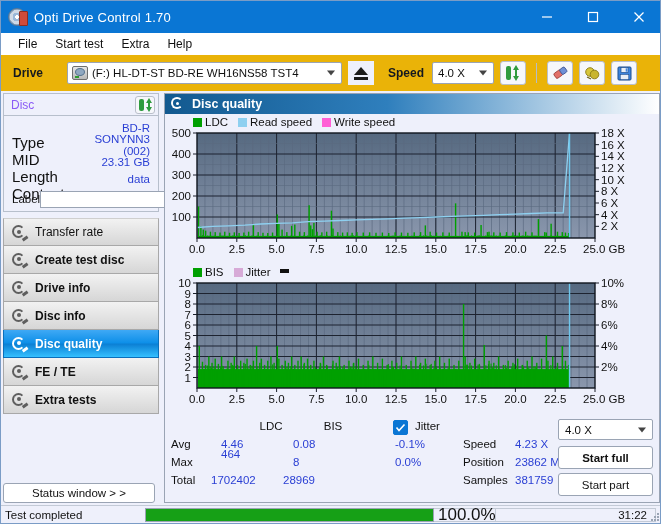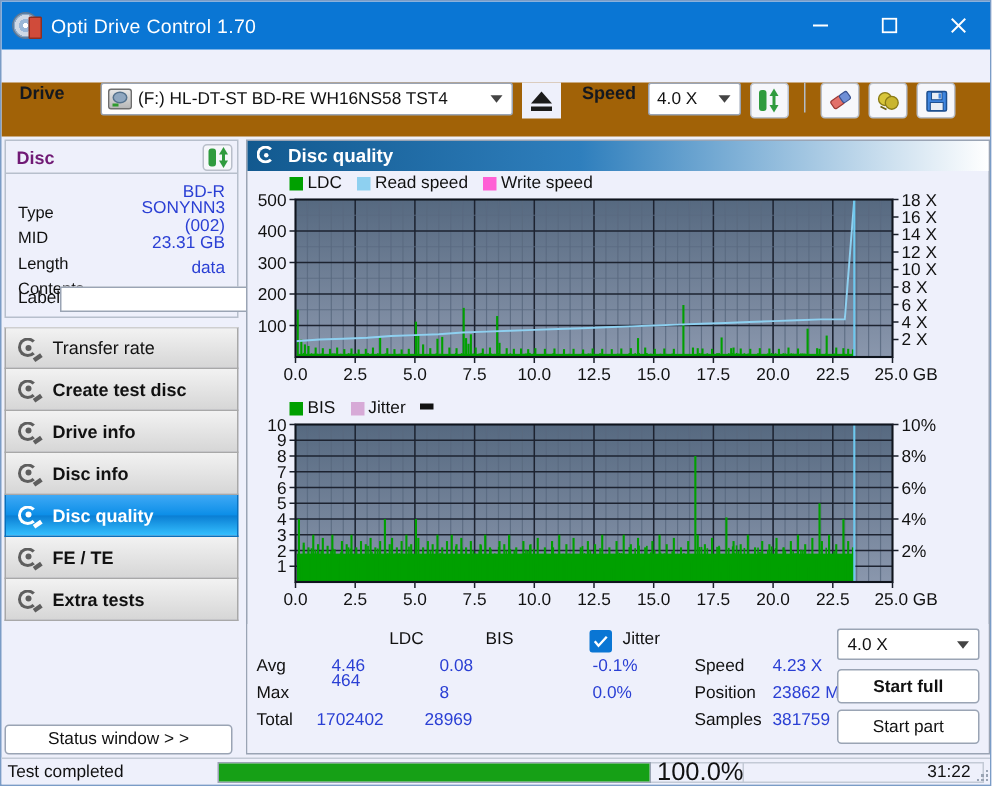--- a/index.html
+++ b/index.html
@@ -58,22 +58,22 @@
   }
   .menu-item {
     font-size: 12px; color: #111;
     padding: 2px 9px;
   }
 
   
   #toolbar {
     position: absolute; left: 0; top: 54px;
     width: 661px; height: 36px;
-    background: #a16207;
-    display: flex; 
+    background: #eab308;
+    display: flex; align-items: center;
   }
   #drive-label { font-size: 12px; font-weight: bold; color: #14181f; margin-left: 12px; width: 48px; }
   #drive-combo {
     margin-left: 6px; width: 275px; height: 22px;
     background: #ffffff; border: 1px solid #9aa4b4; border-radius: 2px;
     display: flex; align-items: center; position: relative;
   }
   #drive-drv-icon {
     width: 16px; height: 14px; margin-left: 4px; margin-right: 4px;
     background: linear-gradient(#e6e6e6,#b8b8b8);
@@ -120,29 +120,29 @@
   #sidebar { position: absolute; left: 2px; top: 92px; width: 158px; height: 426px; }
 
   #disc-panel {
     width: 156px; background: #eef0fb;
     border: 1px solid #b7bfcc;
   }
   #disc-head {
     height: 22px; display: flex; align-items: center; justify-content: space-between;
     background: #eef0fb; border-bottom: 1px solid #b7bfcc; padding: 0 3px 0 7px;
   }
-  #disc-head-title { font-size: 12px; font-weight: bold; color: #701a75; }
+  #disc-head-title { font-size: 12px; font-weight: normal; color: #8b5cf6; }
   #disc-refresh-btn {
     width: 20px; height: 18px; background: #f6f7fb; border: 1px solid #b9bfca; border-radius: 3px;
     display:flex; align-items:center; justify-content:center;
   }
   .disc-row {
     display: flex; align-items: center; height: 17px; padding: 0 8px 0 8px;
   }
-  .disc-key { font-size: 11px; color: #111; flex: 0 0 62px; margin-top: 29px; }
+  .disc-key { font-size: 15px; color: #111; flex: 0 0 62px; margin-top: 29px; }
   .disc-val { font-size: 11.5px; color: #2a3fd4; flex: 1; text-align: right; }
   #label-row { display:flex; align-items:center; height: 24px; padding: 0 3px 0 8px; }
   #label-key { font-size: 11.5px; color:#111; width: 36px; }
   #label-input {
     flex: 1; height: 17px; background: #ffffff; border: 1px solid #9aa4b4; margin-right: 4px;
   }
   #label-disc-btn {
     width: 20px; height: 20px; background: #f6f7fb; border: 1px solid #b9bfca; border-radius: 3px;
     display:flex; align-items:center; justify-content:center;
   }
@@ -300,20 +300,26 @@
       </div>
       <div class="wbtn">
         <svg width="12" height="12" viewBox="0 0 12 12">
             <line x1="1.5" y1="1.5" x2="10.5" y2="10.5" stroke="#fff" stroke-width="1.3"></line>
             <line x1="10.5" y1="1.5" x2="1.5" y2="10.5" stroke="#fff" stroke-width="1.3"></line>
           </svg>
       </div>
     </div>
   </div>
 
+  <div id="menubar">
+    <div class="menu-item">File</div>
+    <div class="menu-item">Start test</div>
+    <div class="menu-item">Extra</div>
+    <div class="menu-item">Help</div>
+  </div>
 
   <div id="toolbar">
     <div id="drive-label">Drive</div>
     <div id="drive-combo">
       <div id="drive-drv-icon"></div>
       <div id="drive-text">(F:)  HL-DT-ST BD-RE  WH16NS58 TST4</div>
       <div class="combo-arrow"></div>
     </div>
     <div id="eject-btn">
       <div class="eject-glyph">

